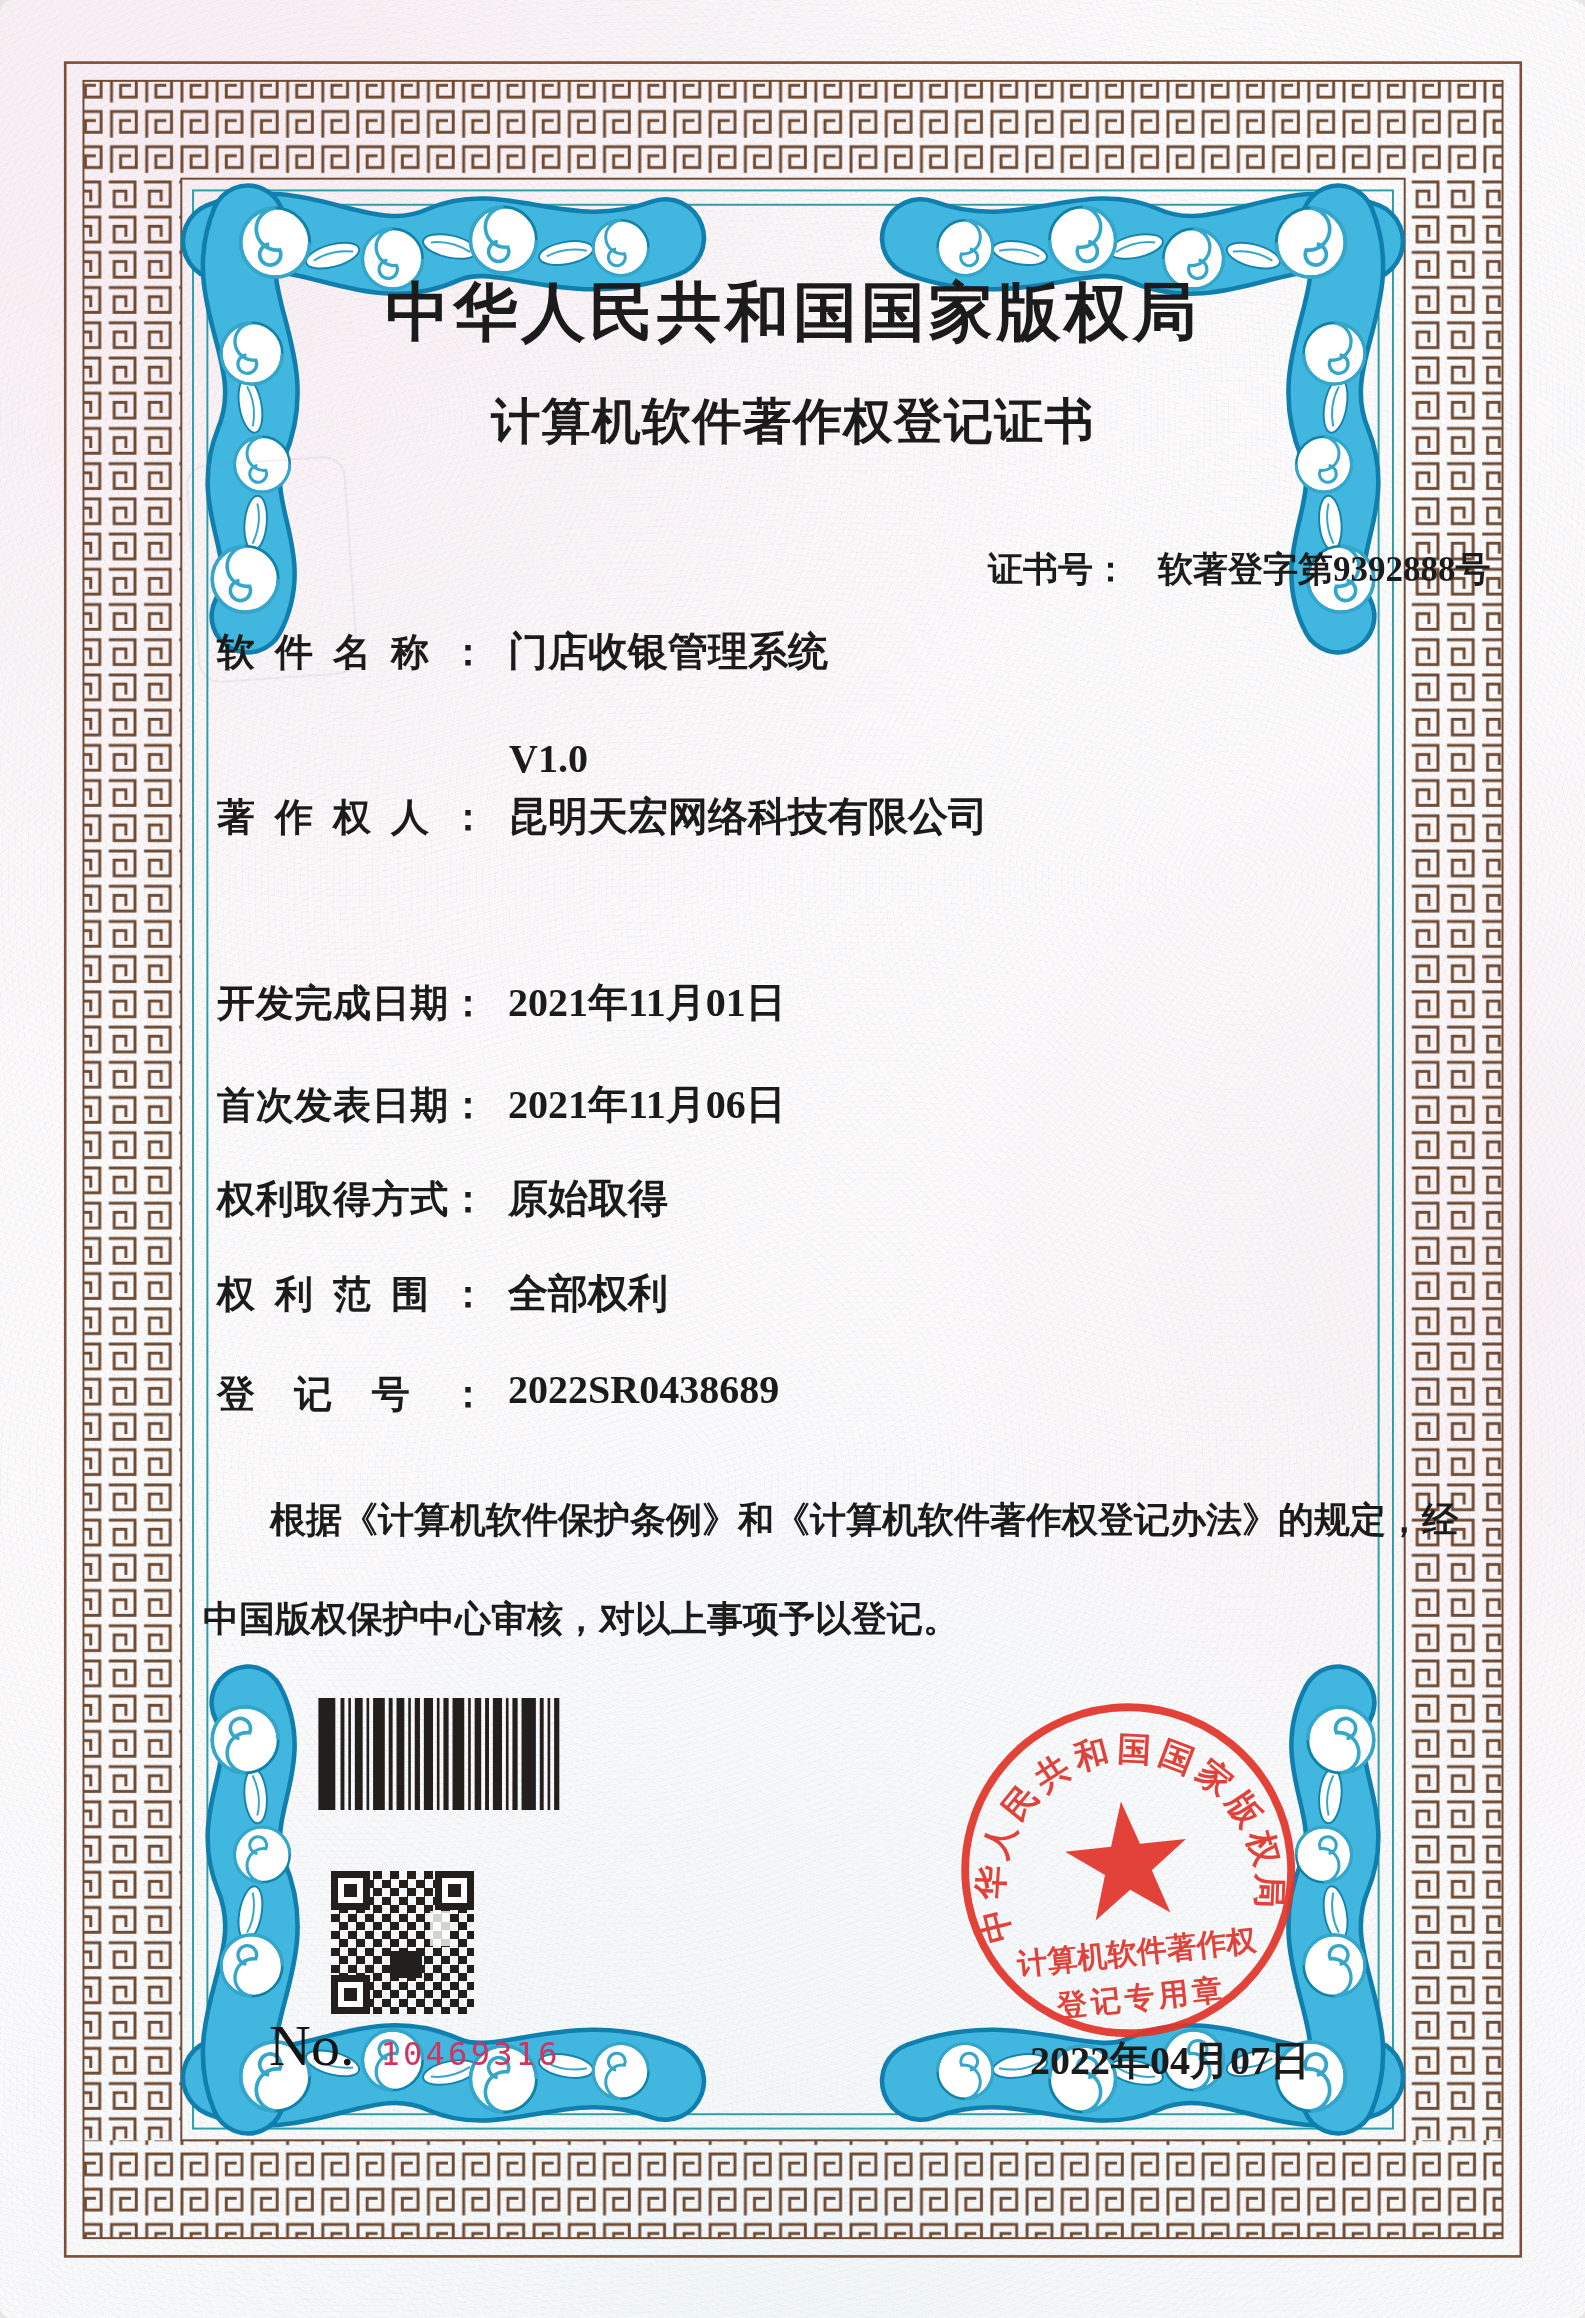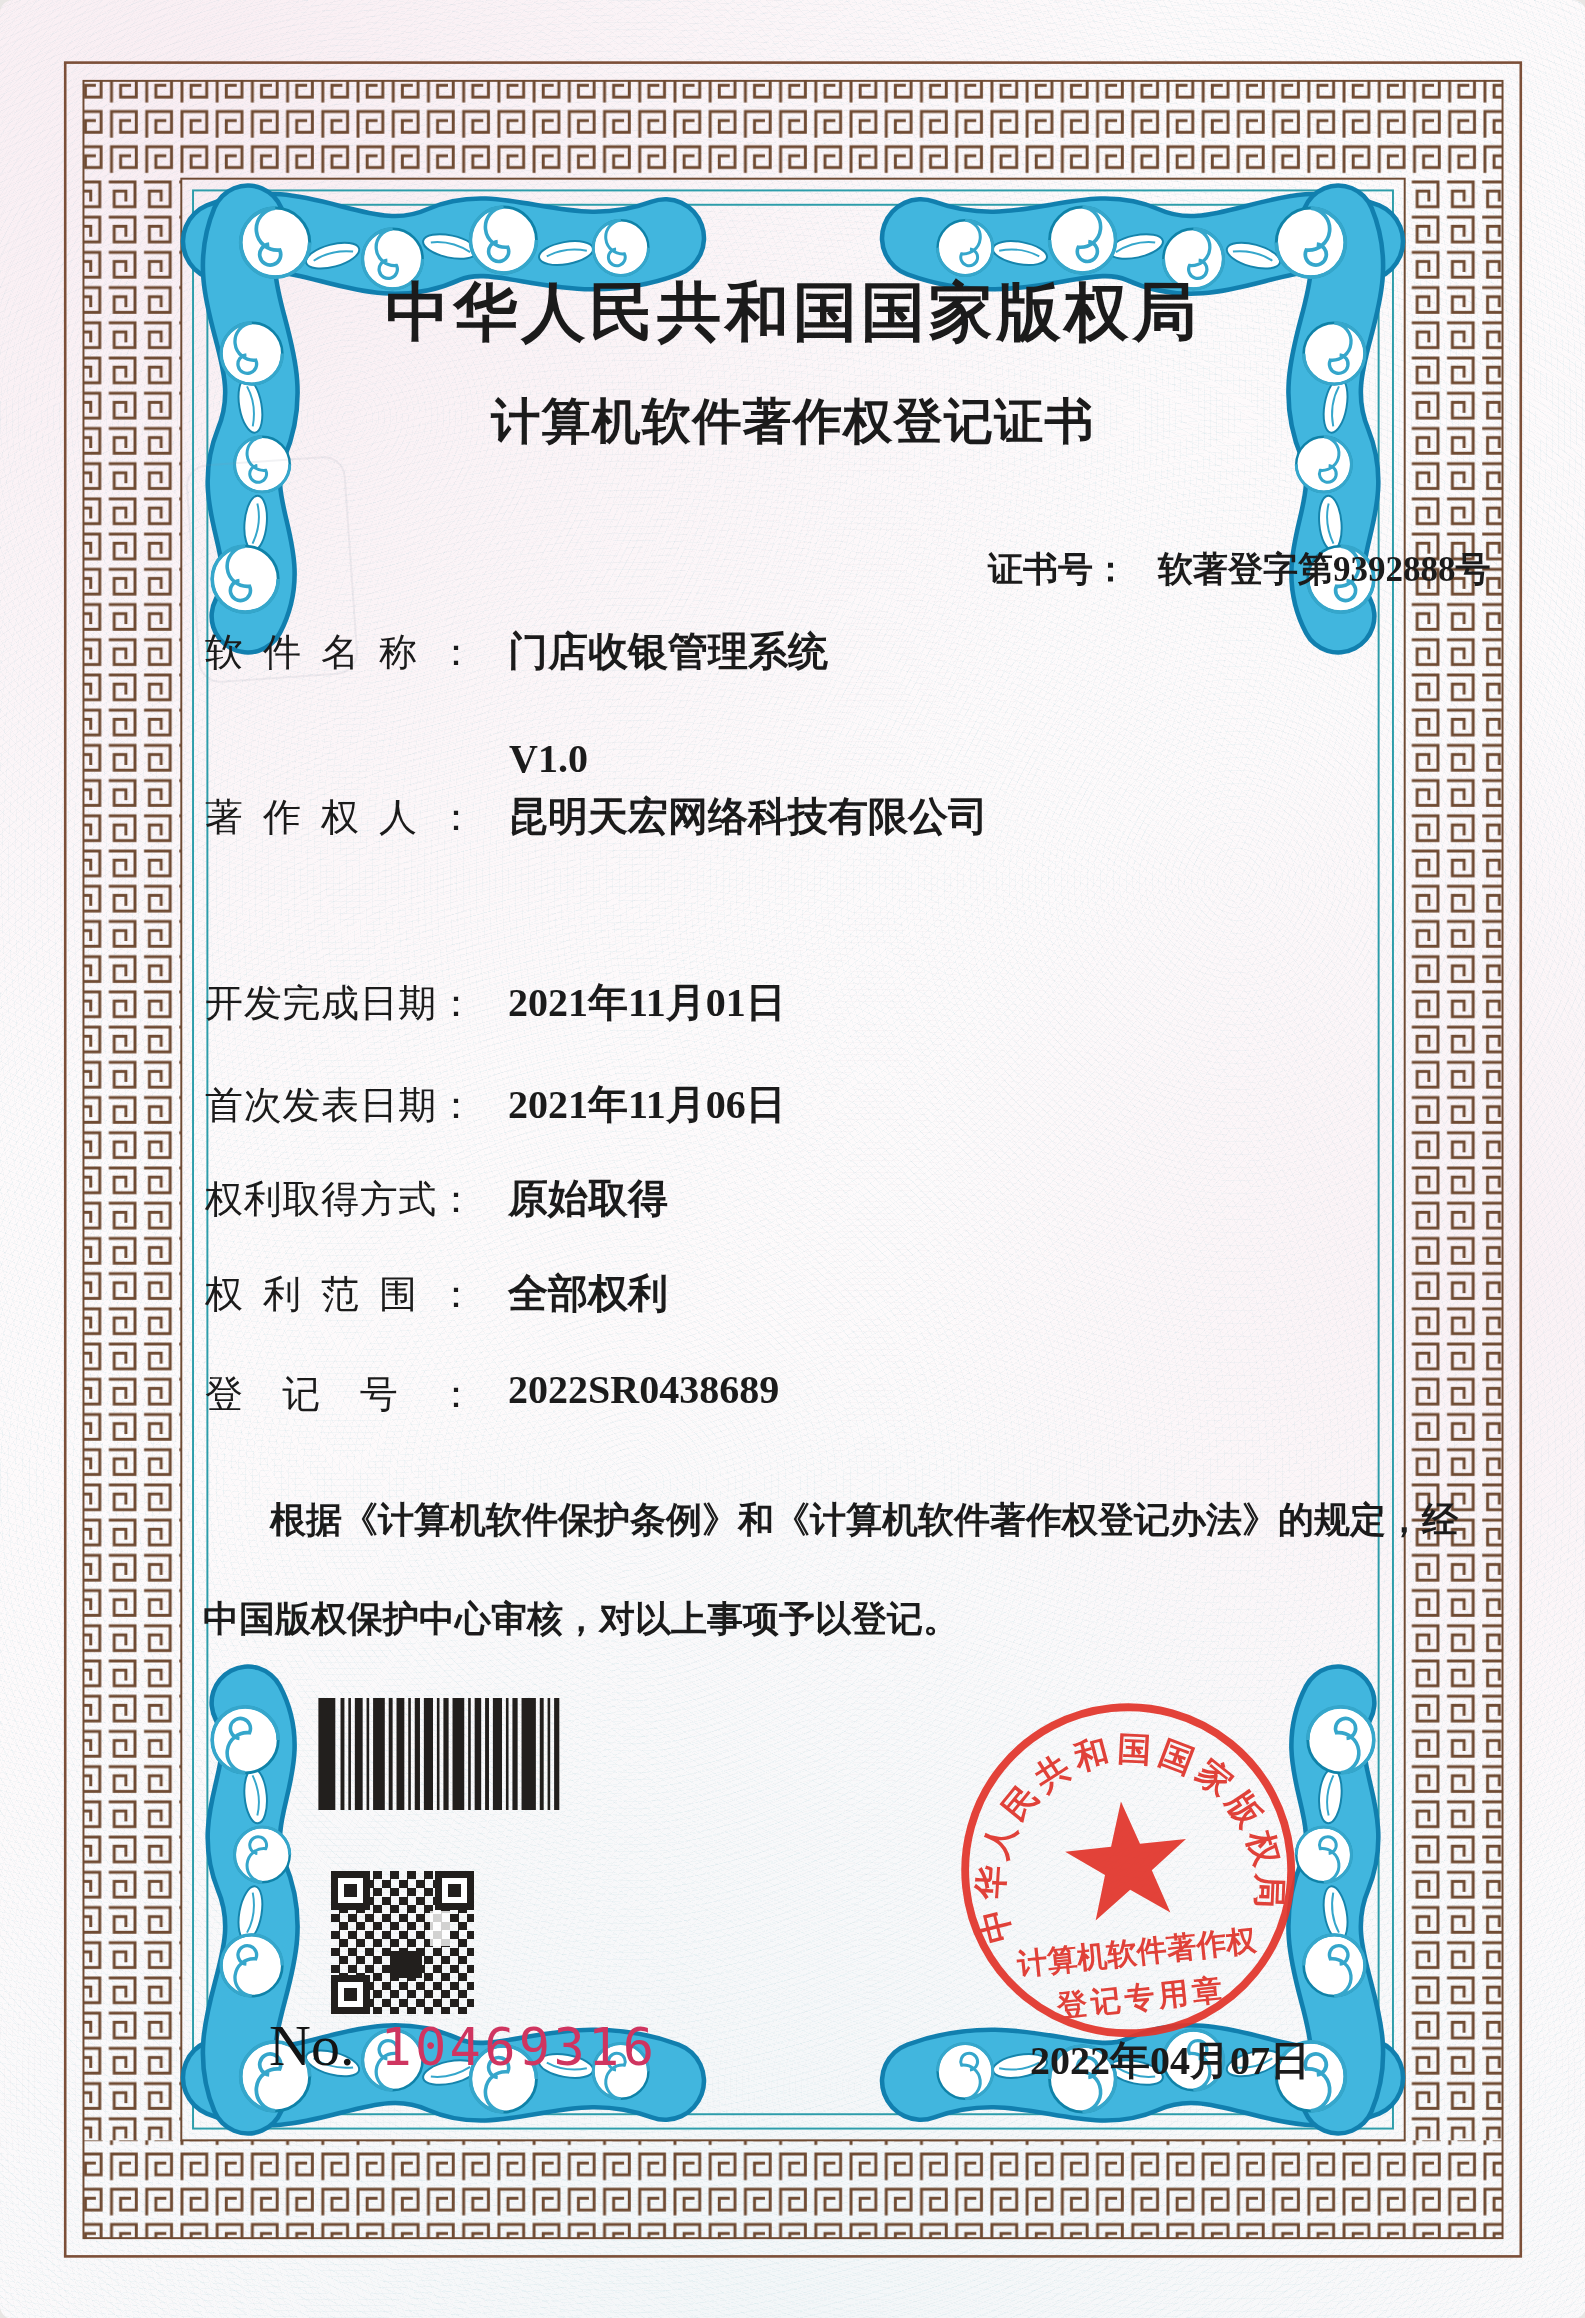--- a/index.html
+++ b/index.html
@@ -34,22 +34,22 @@
     left:0; top:389px; width:100%;
     text-align:center; font-size:49px; font-weight:900;
     letter-spacing:1.3px; white-space:nowrap;
   }
   .cert-no-line { left:988px; top:546px; font-size:35px; font-weight:700; white-space:nowrap; }
   .cert-no-line .val { margin-left:30px; }
 
   .row { left:205px; height:52px; white-space:nowrap; }
   .row-label {
     display:inline-block; width:270px;
-    font-size:38px; font-weight:400;
-    text-align:justify; text-align-last:justify;
+    font-size:38px; font-weight:700;
+    text-align:justify; text-align-last:justify;margin-left:12px;
   }
   .row-value { position:absolute; left:303px; top:-2.6px; font-size:40px; font-weight:700; }
   .version-line { left:509px; top:735px; font-size:40px; font-weight:700; }
 
   .statement {
     left:203px; top:1471px; width:1255px;
     font-size:36px; font-weight:700; line-height:99px;
     text-indent:67px; text-align:justify;
   }
 
@@ -60,21 +60,21 @@
   .finder { position:absolute; width:39px; height:39px; border:7.2px solid #221f1d;
             background:#fff; box-sizing:border-box; }
   .finder::after { content:""; position:absolute; left:5.9px; top:5.9px; width:13px; height:13px; background:#221f1d; }
   .finder.tl { left:0; top:0; } .finder.tr { right:0; top:0; } .finder.bl { left:0; bottom:0; }
   .qr-blob1 { position:absolute; left:60px; top:80px; width:31px; height:27px; background:#221f1d; }
   .qr-blob2 { position:absolute; left:99px; top:40px; width:19.6px; height:35px; background:#fff; opacity:.8; }
 
   .serial-line { left:269px; top:2012px; white-space:nowrap; }
   .serial-prefix { font-size:58px; font-weight:400; color:#141414; }
   .serial-number { font-family:"DejaVu Sans Mono","Liberation Mono",monospace;
-                   font-size:52px; color:#cf3560; margin-left:26px; letter-spacing:3.3px; }
+                   font-size:32px; color:#cf3560; margin-left:26px; letter-spacing:3.3px; }
 
   .seal-svg { left:947px; top:1689px; transform:rotate(-6deg); opacity:.93; }
   .issue-date { left:945px; top:2033px; width:365px; text-align:right;
                 font-size:40px; font-weight:700; white-space:nowrap; }
 
   .ghost-stamp { left:192px; top:460px; width:156px; height:215px;
                  border:2px solid rgba(140,150,165,.12); border-radius:22px;
                  transform:rotate(-4deg); }
 </style>
 </head>

